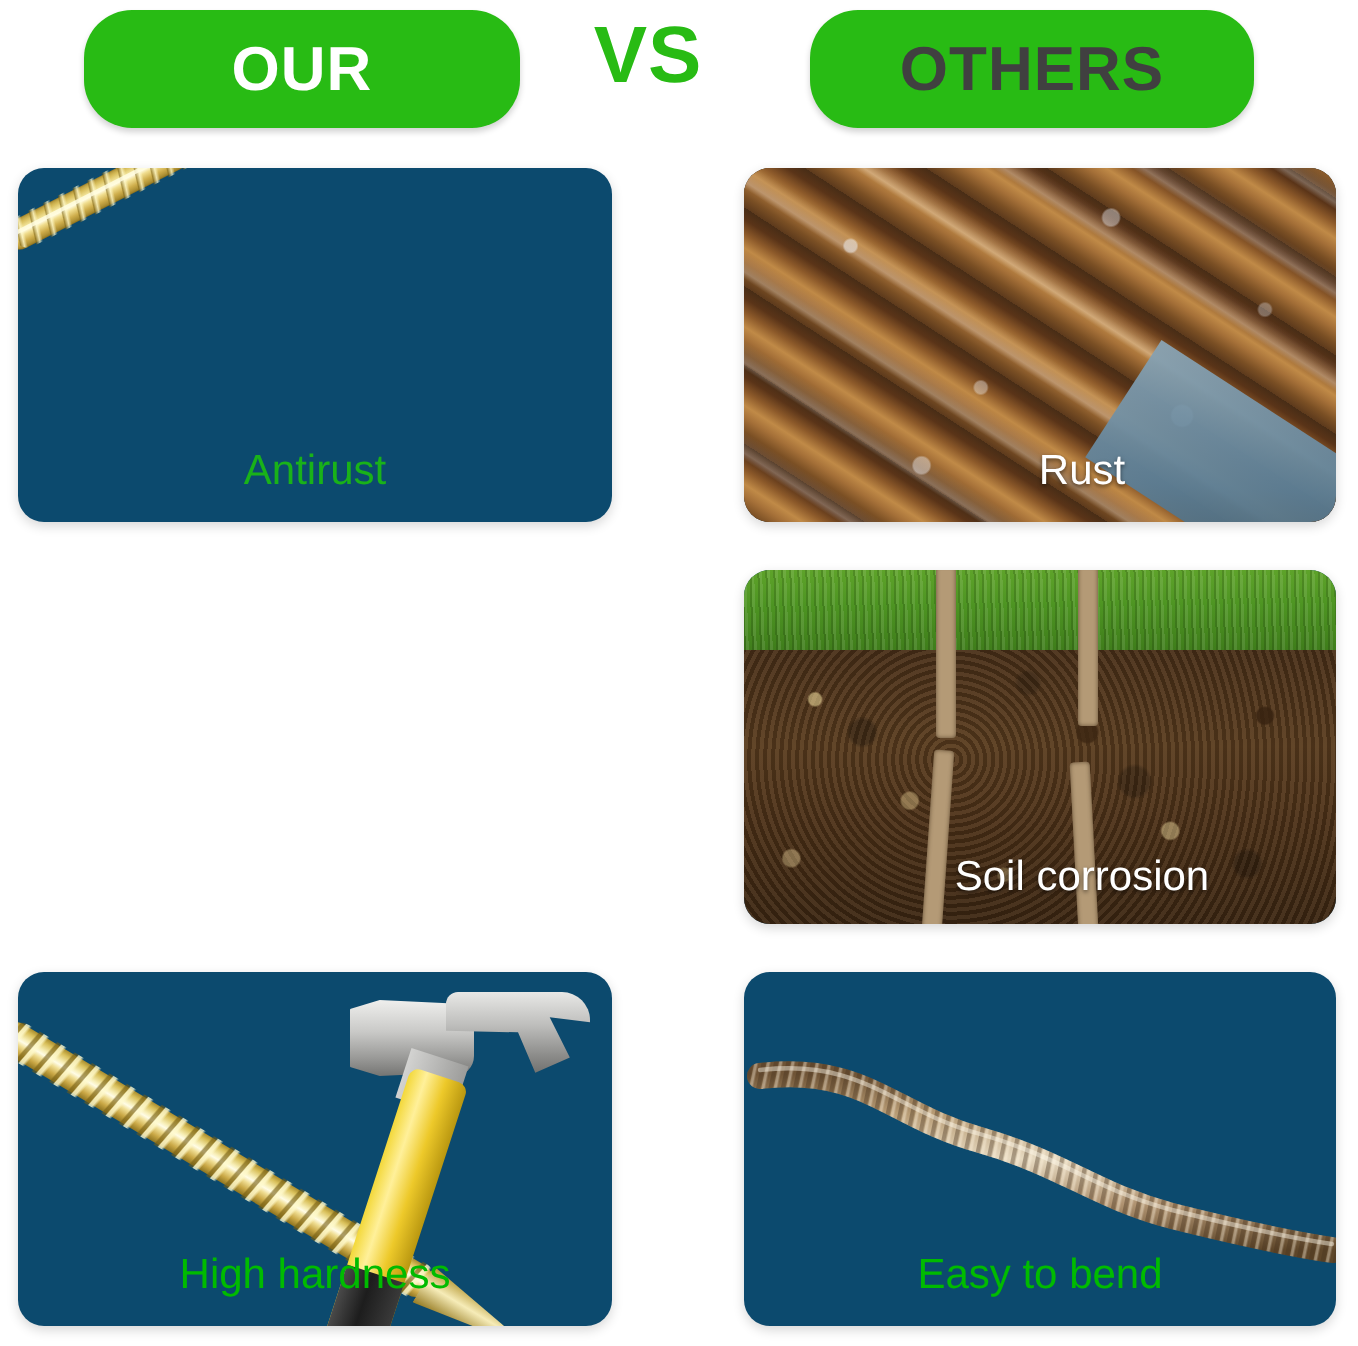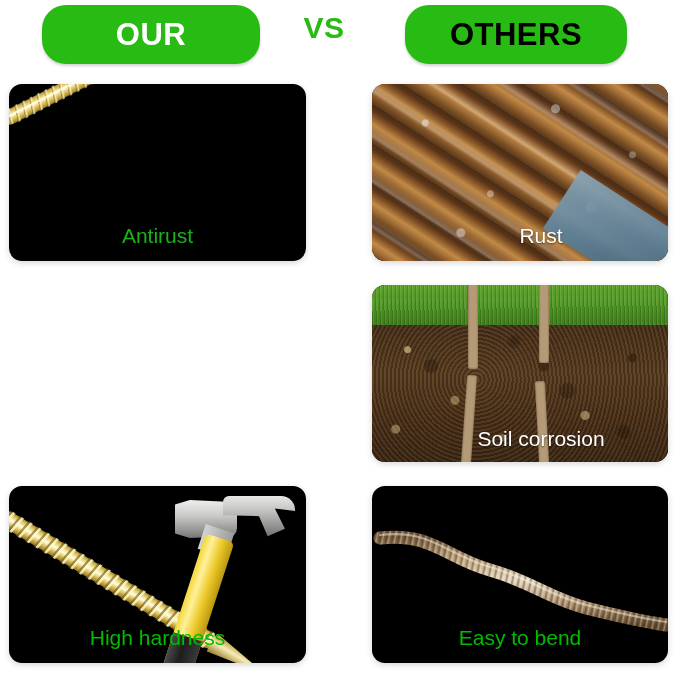--- a/index.html
+++ b/index.html
@@ -22,31 +22,31 @@
     font-weight:bold;
     font-size:31px;
     letter-spacing:.5px;
     box-shadow:0 2px 3px rgba(0,0,0,.18);
   }
   .pill-our{left:42px;width:218px;}
   .pill-others{left:405px;width:222px;}
   .vs{
     position:absolute;left:297px;top:8px;width:54px;height:40px;
     display:flex;align-items:center;justify-content:center;
-    font-weight:bold;font-size:30px;letter-spacing:.5px;
+    font-weight:bold;font-size:40px;letter-spacing:.5px;
   }
 
   
   .grid{position:absolute;left:0;top:62px;width:679px;height:611px;}
   .card{
     position:absolute;
     border-radius:13px;
     overflow:hidden;
     box-shadow:0 2px 6px rgba(0,0,0,.16);
-    background:#000000;
+    background:#0c4a6e;
   }
   .col-l{left:9px;width:297px;}
   .col-r{left:372px;width:296px;}
   .row-1{top:22px;height:177px;}
   .row-2{top:223px;height:177px;}
   .row-3{top:424px;height:177px;}
 
   .card-inner{position:absolute;inset:0;overflow:hidden;}
 
   .caption{
@@ -263,21 +263,21 @@
 
 <div class="page">
 
   <div class="header">
     <div class="pill pill-our" style="background: rgb(40, 187, 20); color: rgb(255, 255, 255);">
       <span>OUR</span>
     </div>
     <div class="vs" style="color: rgb(40, 187, 20);">
       <span>VS</span>
     </div>
-    <div class="pill pill-others" style="background: rgb(40, 187, 20); color: #000000;">
+    <div class="pill pill-others" style="background: rgb(40, 187, 20); color: #404040;">
       <span>OTHERS</span>
     </div>
   </div>
 
   <div class="grid">
 
     <div class="card col-l row-1">
       <div class="card-inner">
         <div class="screw1">
           <div class="shank"></div>

